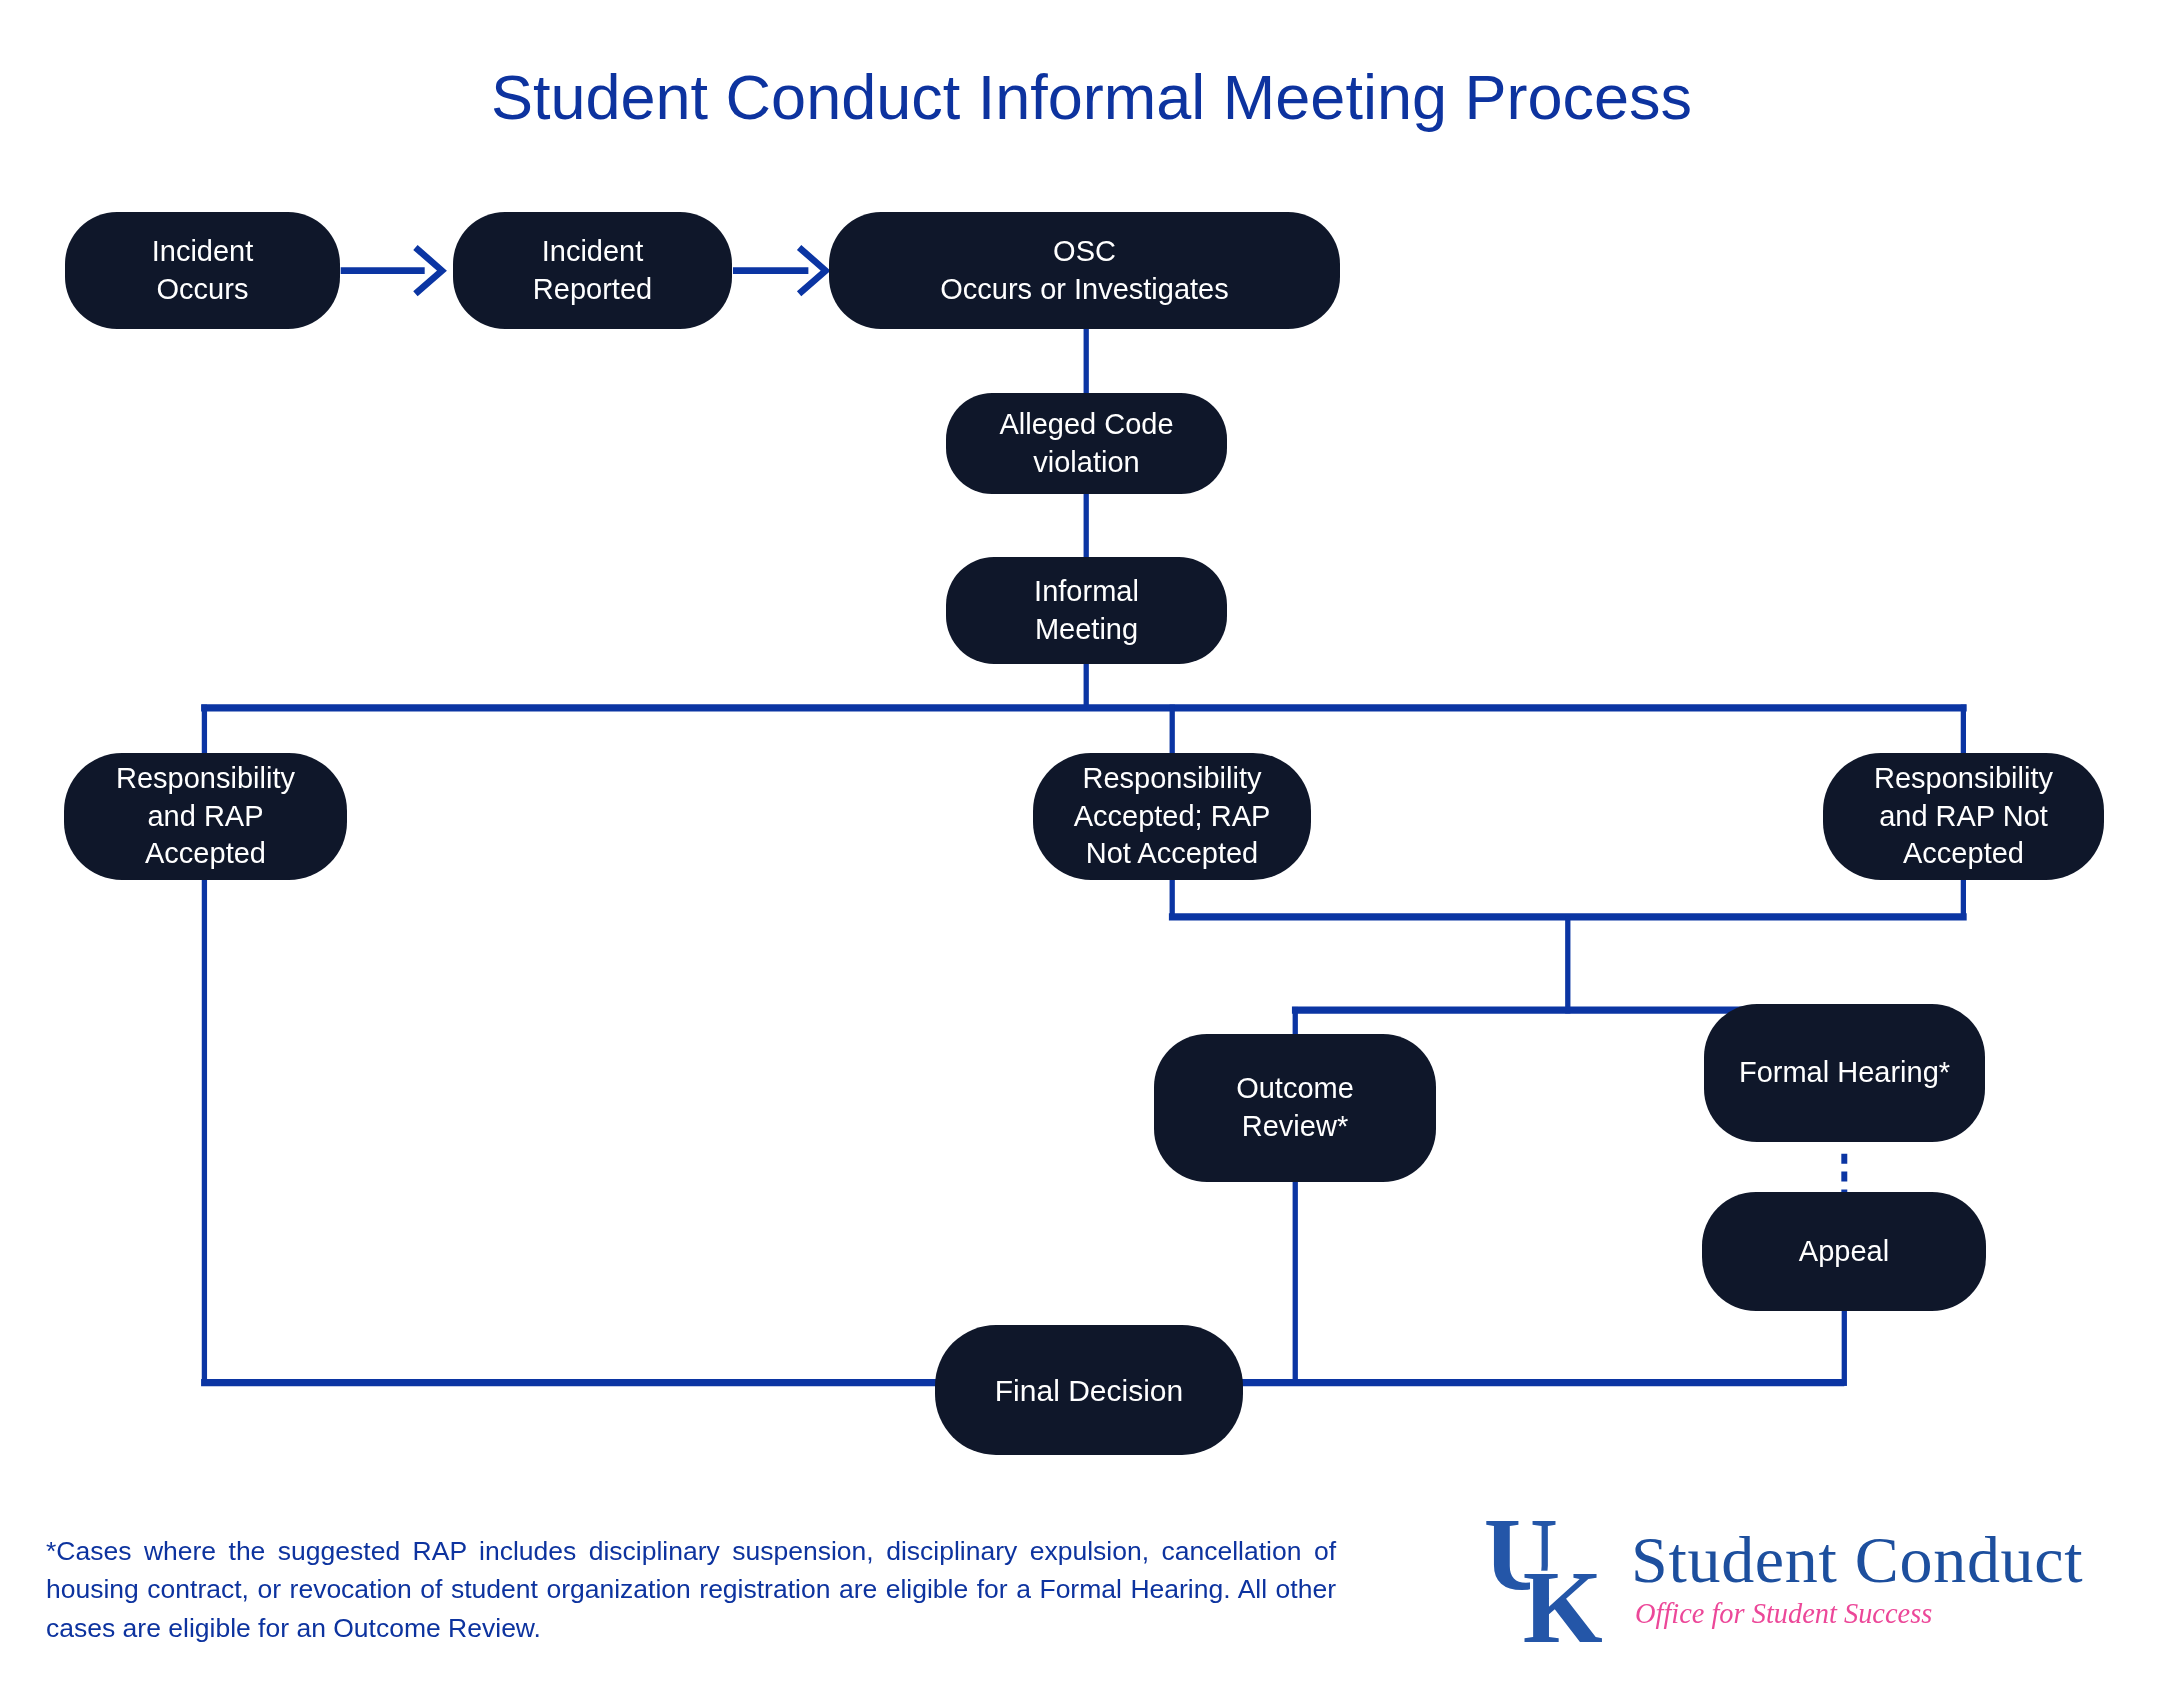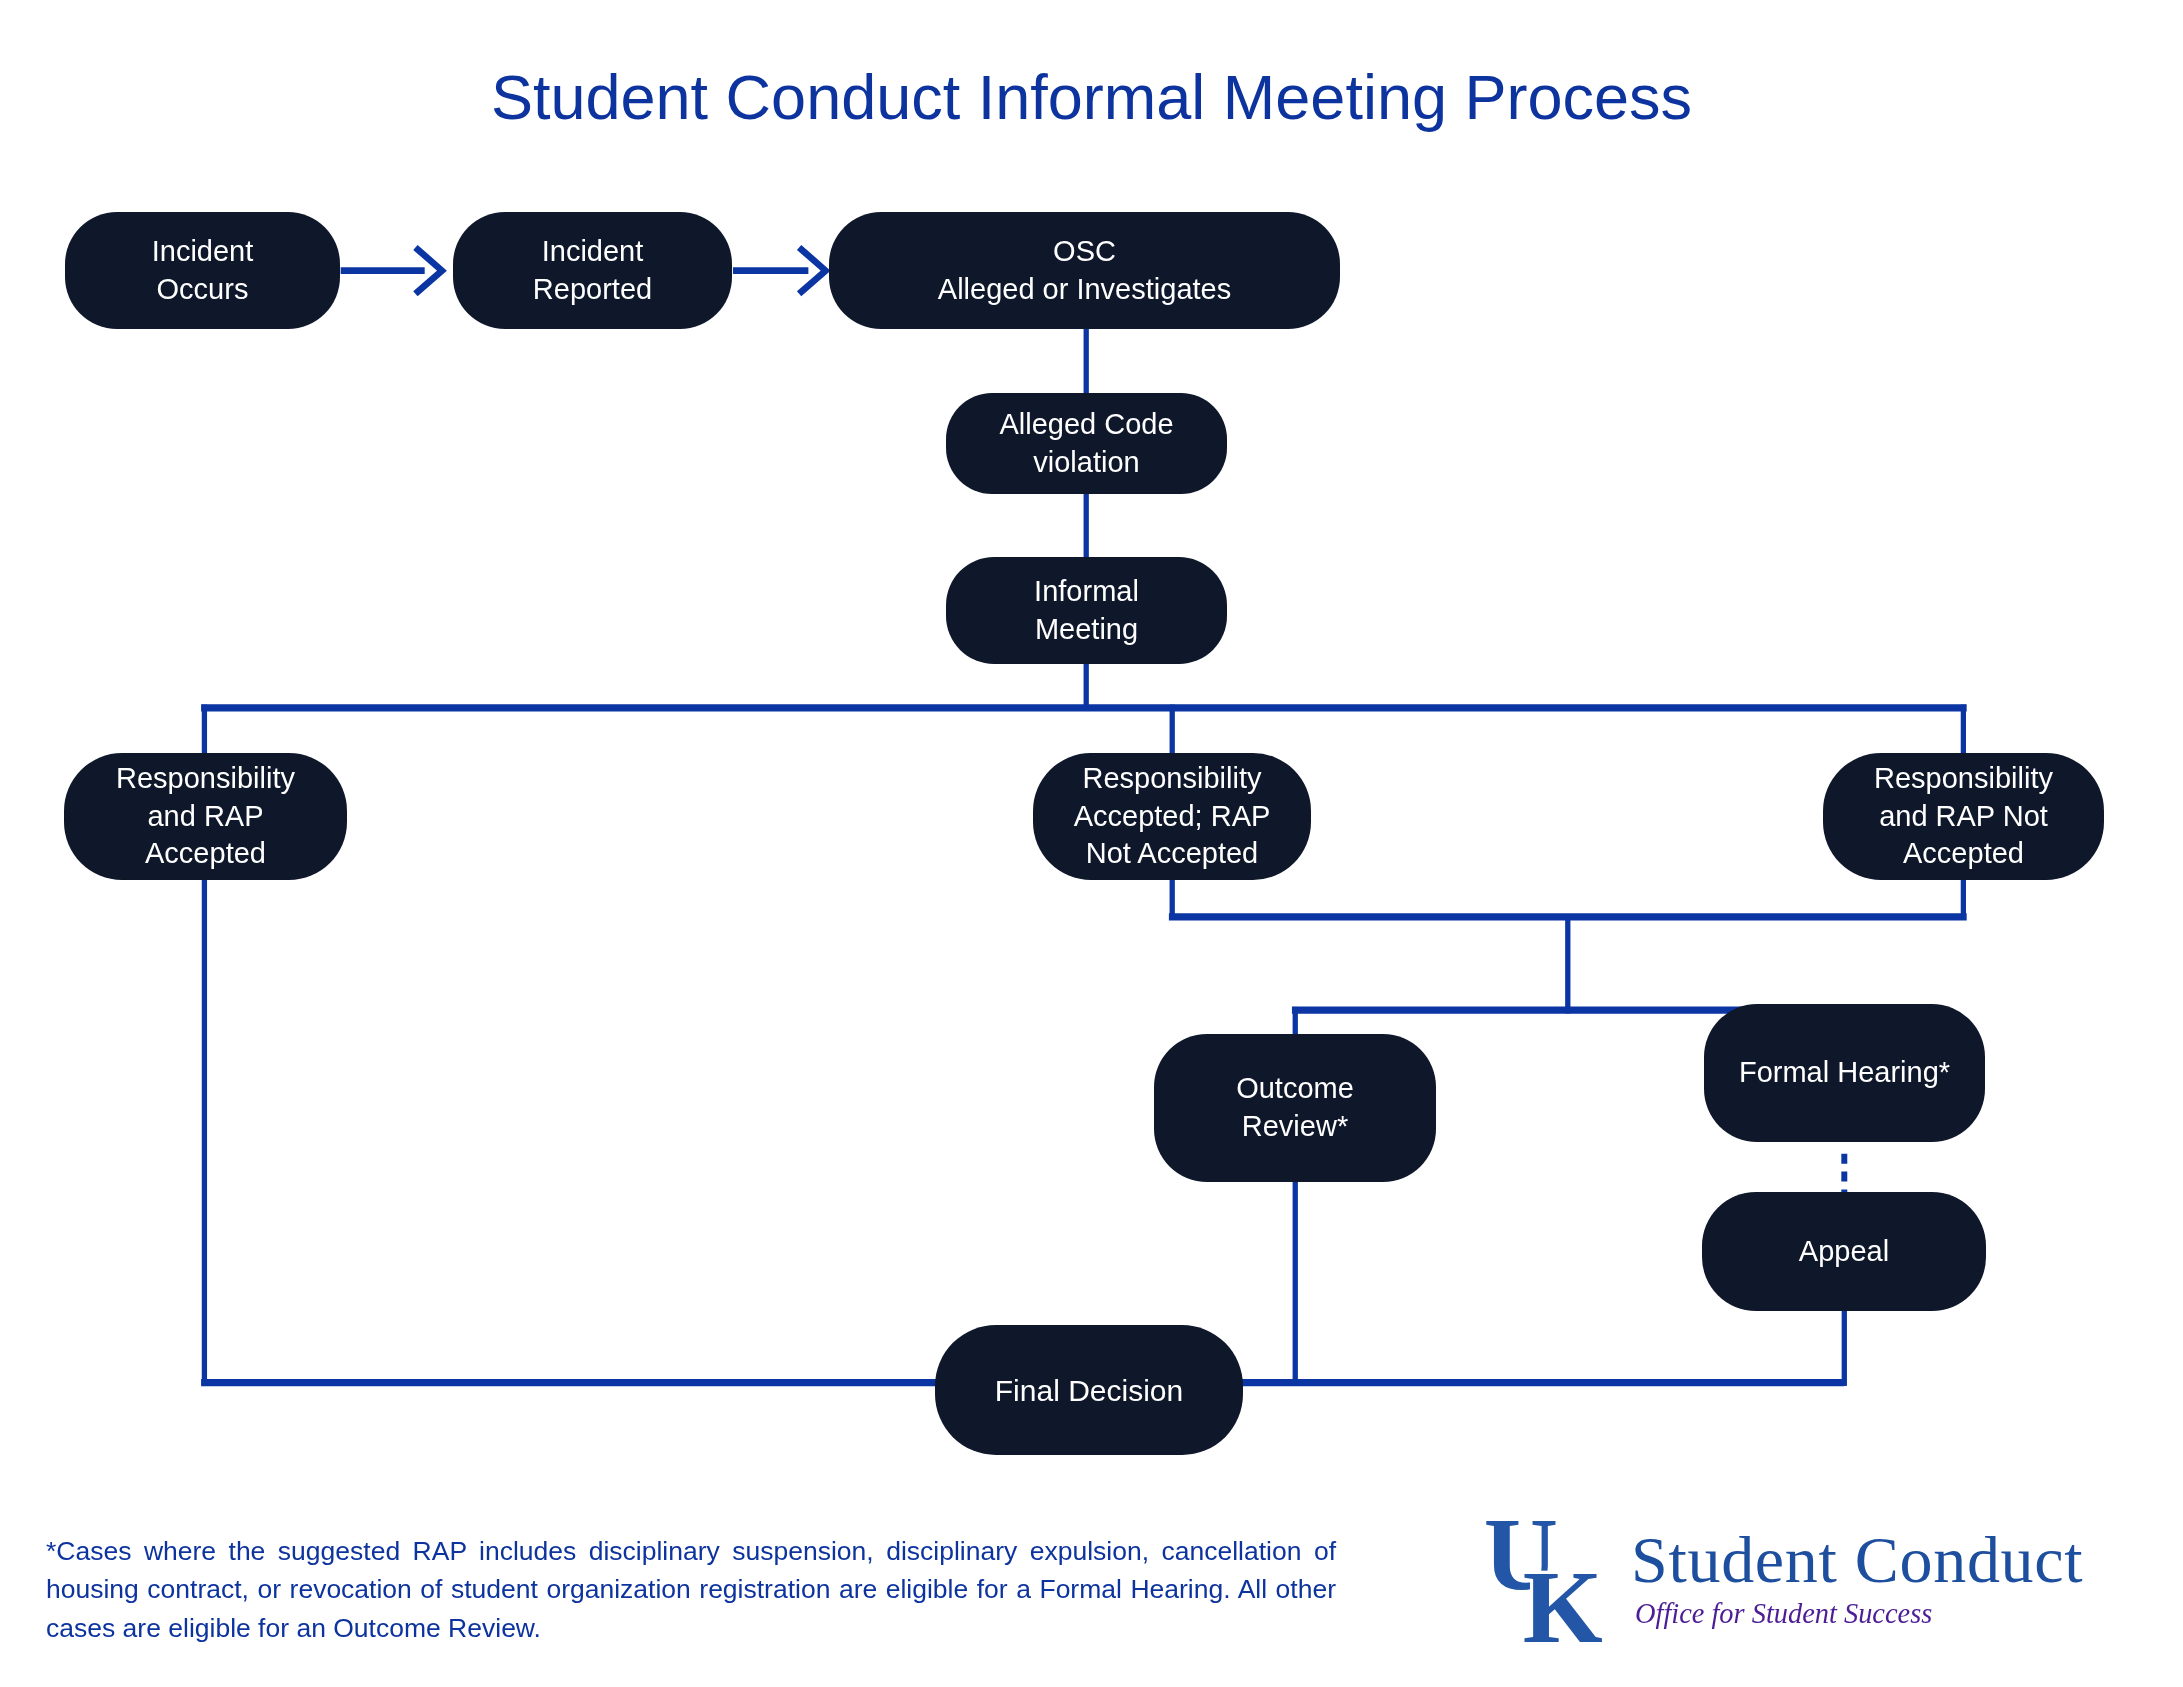--- a/index.html
+++ b/index.html
@@ -65,21 +65,21 @@
     letter-spacing:0.7px;
     color:#1D4F9E;
   }
   .logo-tagline{
     position:absolute;
     left:1635px;top:1600px;
     font-family:"Liberation Serif",serif;
     font-style:italic;
     font-size:28.4px;
     line-height:1;
-    color:#4c1d95;
+    color:#ec4899;
   }
 </style>
 </head>
 <body>
 
 <div class="canvas">
 
   <h1 class="title">Student Conduct Informal Meeting Process</h1>
 
   <svg class="wires" viewBox="0 0 3300 2550" aria-hidden="true">
@@ -120,21 +120,21 @@
     </g>
   </svg>
 
   <div class="node" style="left:65px;top:212px;width:275px;height:117px;border-radius:52px;">Incident
 Occurs</div>
 
   <div class="node" style="left:453px;top:212px;width:279px;height:117px;border-radius:52px;">Incident
 Reported</div>
 
   <div class="node" style="left:829px;top:212px;width:511px;height:117px;border-radius:52px;">OSC
-Alleged or Investigates</div>
+Occurs or Investigates</div>
 
   <div class="node" style="left:946px;top:393px;width:281px;height:101px;border-radius:46px;">Alleged Code
 violation</div>
 
   <div class="node" style="left:946px;top:557px;width:281px;height:107px;border-radius:48px;">Informal
 Meeting</div>
 
   <div class="node" style="left:64px;top:753px;width:283px;height:127px;border-radius:58px;">Responsibility
 and RAP
 Accepted</div>

